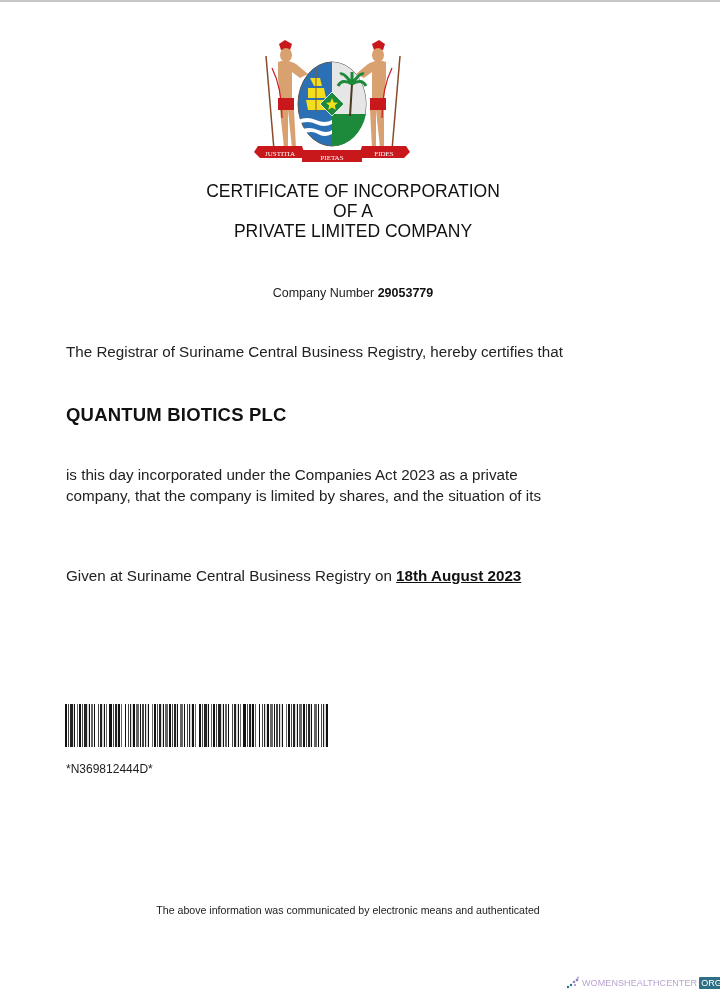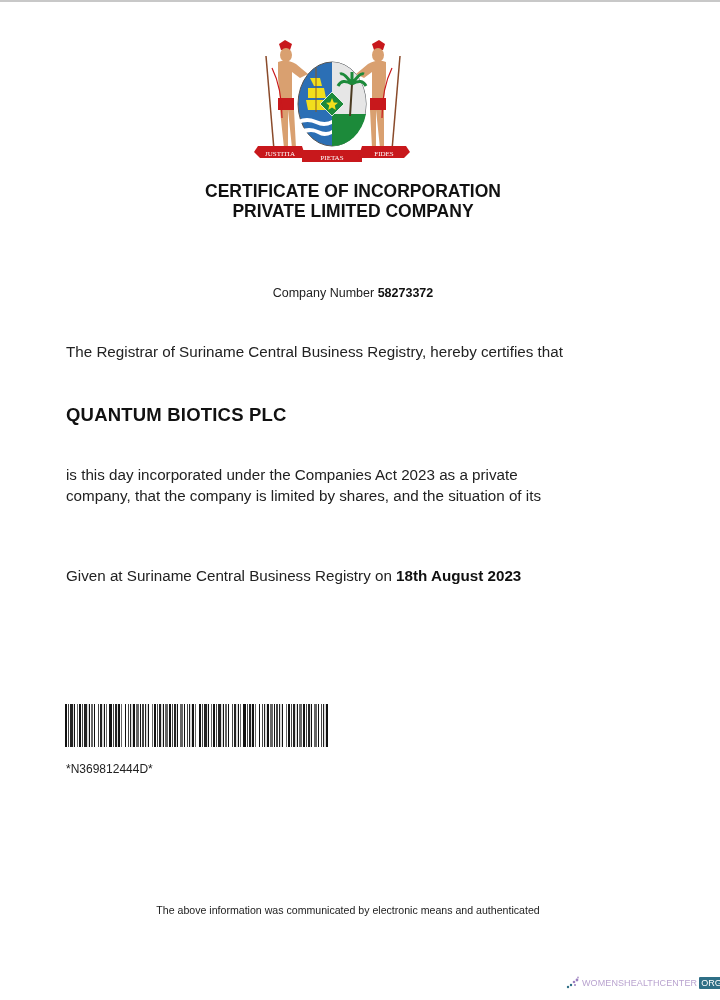--- a/index.html
+++ b/index.html
@@ -24,21 +24,21 @@
     .coat-of-arms {
       position: absolute;
       left: 252px; top: 38px;
       width: 160px; height: 128px;
     }
     .title-block {
       position: absolute;
       left: 0; top: 181px;
       width: 706px;
       text-align: center;
-      font-weight: bold;
+      font-weight: normal;
       font-size: 17.5px;
       line-height: 20px;
       color: #111;
     }
     .company-number {
       position: absolute;
       left: 0; top: 286px;
       width: 706px;
       text-align: center;
       font-size: 12.5px;
@@ -68,21 +68,21 @@
       line-height: 20.5px;
       color: #222;
     }
     .given-line {
       position: absolute;
       left: 66px; top: 567px;
       font-size: 15.2px;
       color: #222;
       white-space: nowrap;
     }
-    .given-line b { color: #111; }
+    .given-line b { color: #111; text-decoration: underline; }
     .barcode {
       position: absolute;
       left: 65px; top: 704px;
       width: 264px; height: 43px;
       display: flex;
       align-items: stretch;
     }
     .barcode span { display: block; height: 100%; }
     .barcode-text {
       position: absolute;
@@ -165,26 +165,27 @@
     <path d="M50 112 L110 112 L110 124 L50 124 Z" fill="#c8181c"></path>
     <path d="M110 108 L154 108 L158 114 L152 120 L106 120 Z" fill="#c8181c"></path>
     <text x="28" y="117.5" font-size="7" font-family="Liberation Serif, serif" fill="#fff" text-anchor="middle">JUSTITIA</text>
     <text x="80" y="121.5" font-size="7" font-family="Liberation Serif, serif" fill="#fff" text-anchor="middle">PIETAS</text>
     <text x="132" y="117.5" font-size="7" font-family="Liberation Serif, serif" fill="#fff" text-anchor="middle">FIDES</text>
   </g>
 </svg>
 
 <div class="title-block">
   <div>CERTIFICATE OF INCORPORATION</div>
+  <div>OF A</div>
   <div>PRIVATE LIMITED COMPANY</div>
 </div>
 
 <div class="company-number">
   <span>Company Number</span>
-  <b>58273372</b>
+  <b>29053779</b>
 </div>
 
 <div class="registrar-line">The Registrar of Suriname Central Business Registry, hereby certifies that</div>
 
 <div class="company-name">QUANTUM BIOTICS PLC</div>
 
 <div class="incorporation-text">
   <div>is this day incorporated under the Companies Act 2023 as a private</div>
   <div>company, that the company is limited by shares, and the situation of its</div>
 </div>

